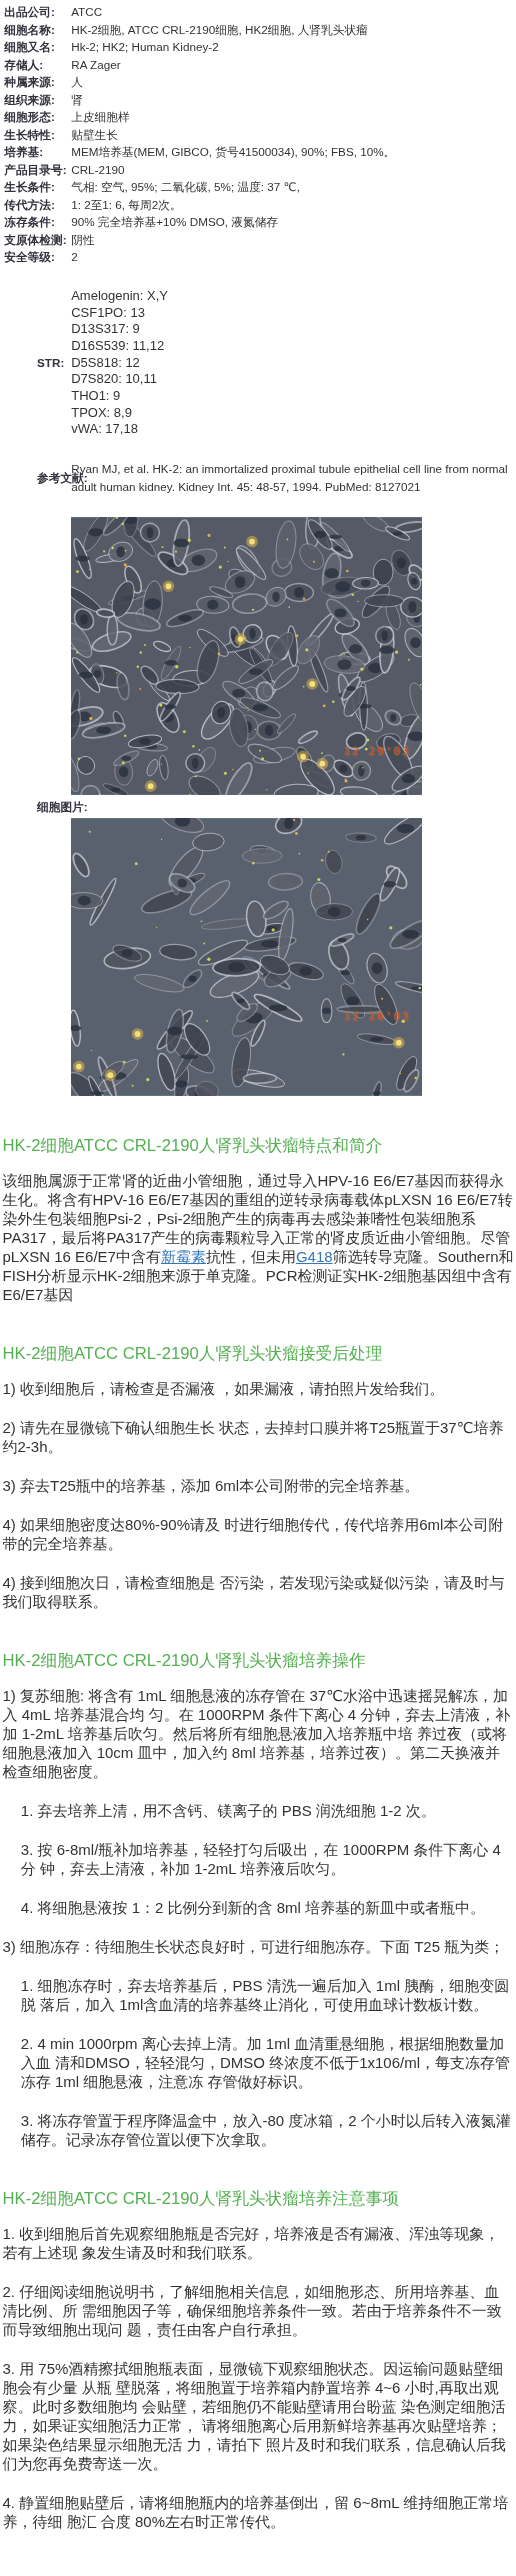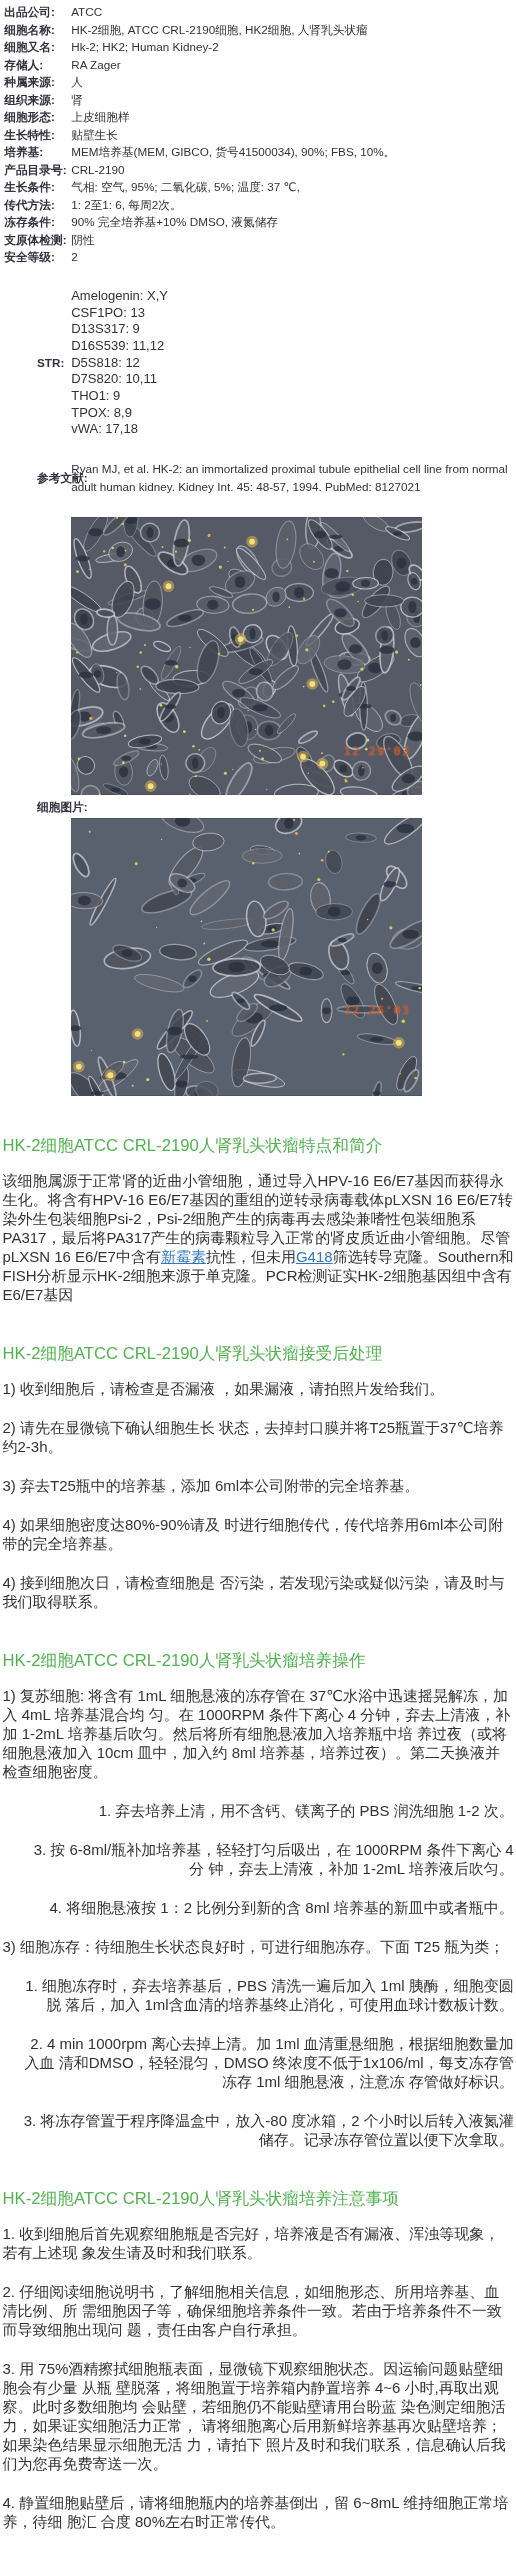--- a/index.html
+++ b/index.html
@@ -11,36 +11,36 @@
   table.spec th{width:67px;text-align:left;vertical-align:top;font-weight:bold;
     color:#32323e;font-size:11.7px;line-height:17.5px;padding:0 0 0 4.2px;white-space:nowrap;}
   table.spec td{vertical-align:top;font-size:11.7px;line-height:17.5px;color:#333;
     padding:0 3px 0 0;word-break:break-word;}
   table.spec tr.vmid th{vertical-align:middle;padding-left:37px;}
   .str-line{line-height:16.7px;font-size:13px;}
   tr.spacer td, tr.spacer th{height:22px;}
 
   
   .fig-stack{padding:1.7px 0;}
-  .micro{position:relative;width:351px;height:278px;margin:0 0 23px 0;background:#0f172a;
+  .micro{position:relative;width:351px;height:278px;margin:0 0 23px 0;background:#86efac;
     overflow:hidden;}
   .micro:last-child{margin-bottom:0;}
   .micro svg{display:block;width:351px;height:278px;}
   .stamp{position:absolute;right:11.7px;font-size:11px;letter-spacing:1.7px;
     font-family:"DejaVu Sans Mono","Liberation Mono",monospace;
     color:#d4481f;text-shadow:0 0 1.7px rgba(255,160,60,.8);opacity:.95;}
   .micro.m1 .stamp{bottom:35px;}
-  .micro.m2 .stamp{bottom:77px;}
+  .micro.m2 .stamp{bottom:71px;}
 
   
   .sections{padding:0 3.3px 0 2.5px;}
   .section{margin-top:39px;}
   h2.sec-h{font-size:16.7px;font-weight:normal;color:#54b152;margin:0 0 5px 0;line-height:22px;}
   p.para{font-size:15px;line-height:19px;margin:14px 0 20px 0;color:#333;word-break:break-word;}
-  p.para.indent{padding-left:18.3px;text-align:right;}
+  p.para.indent{padding-left:18.3px;}
   a.inl{color:#3377bb;text-decoration:underline;cursor:pointer;}
 </style>
 </head>
 <body>
 
 <div class="page">
   <table class="spec">
     <tbody id="spec-body">
         <tr>
           <th>出品公司:</th>

